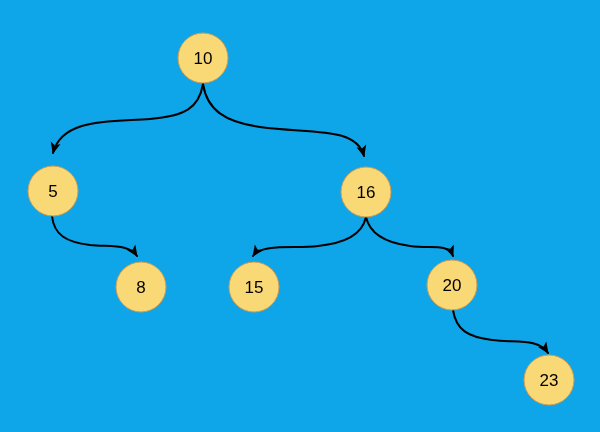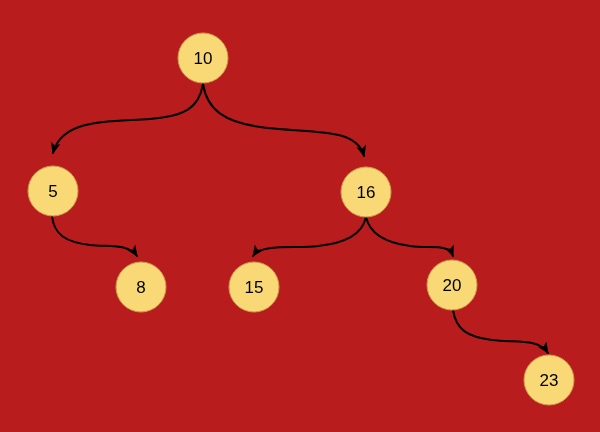--- a/index.html
+++ b/index.html
@@ -5,21 +5,21 @@
   html, body {
     margin: 0;
     padding: 0;
     background: #ffffff;
     font-family: "Liberation Sans", sans-serif;
   }
   .canvas {
     position: relative;
     width: 600px;
     height: 432px;
-    background: #b91c1c;
+    background: #0ea5e9;
     overflow: hidden;
   }
   svg {
     display: block;
   }
   svg text {
     font-family: "Liberation Sans", sans-serif;
     font-size: 17px;
     fill: #000000;
   }

